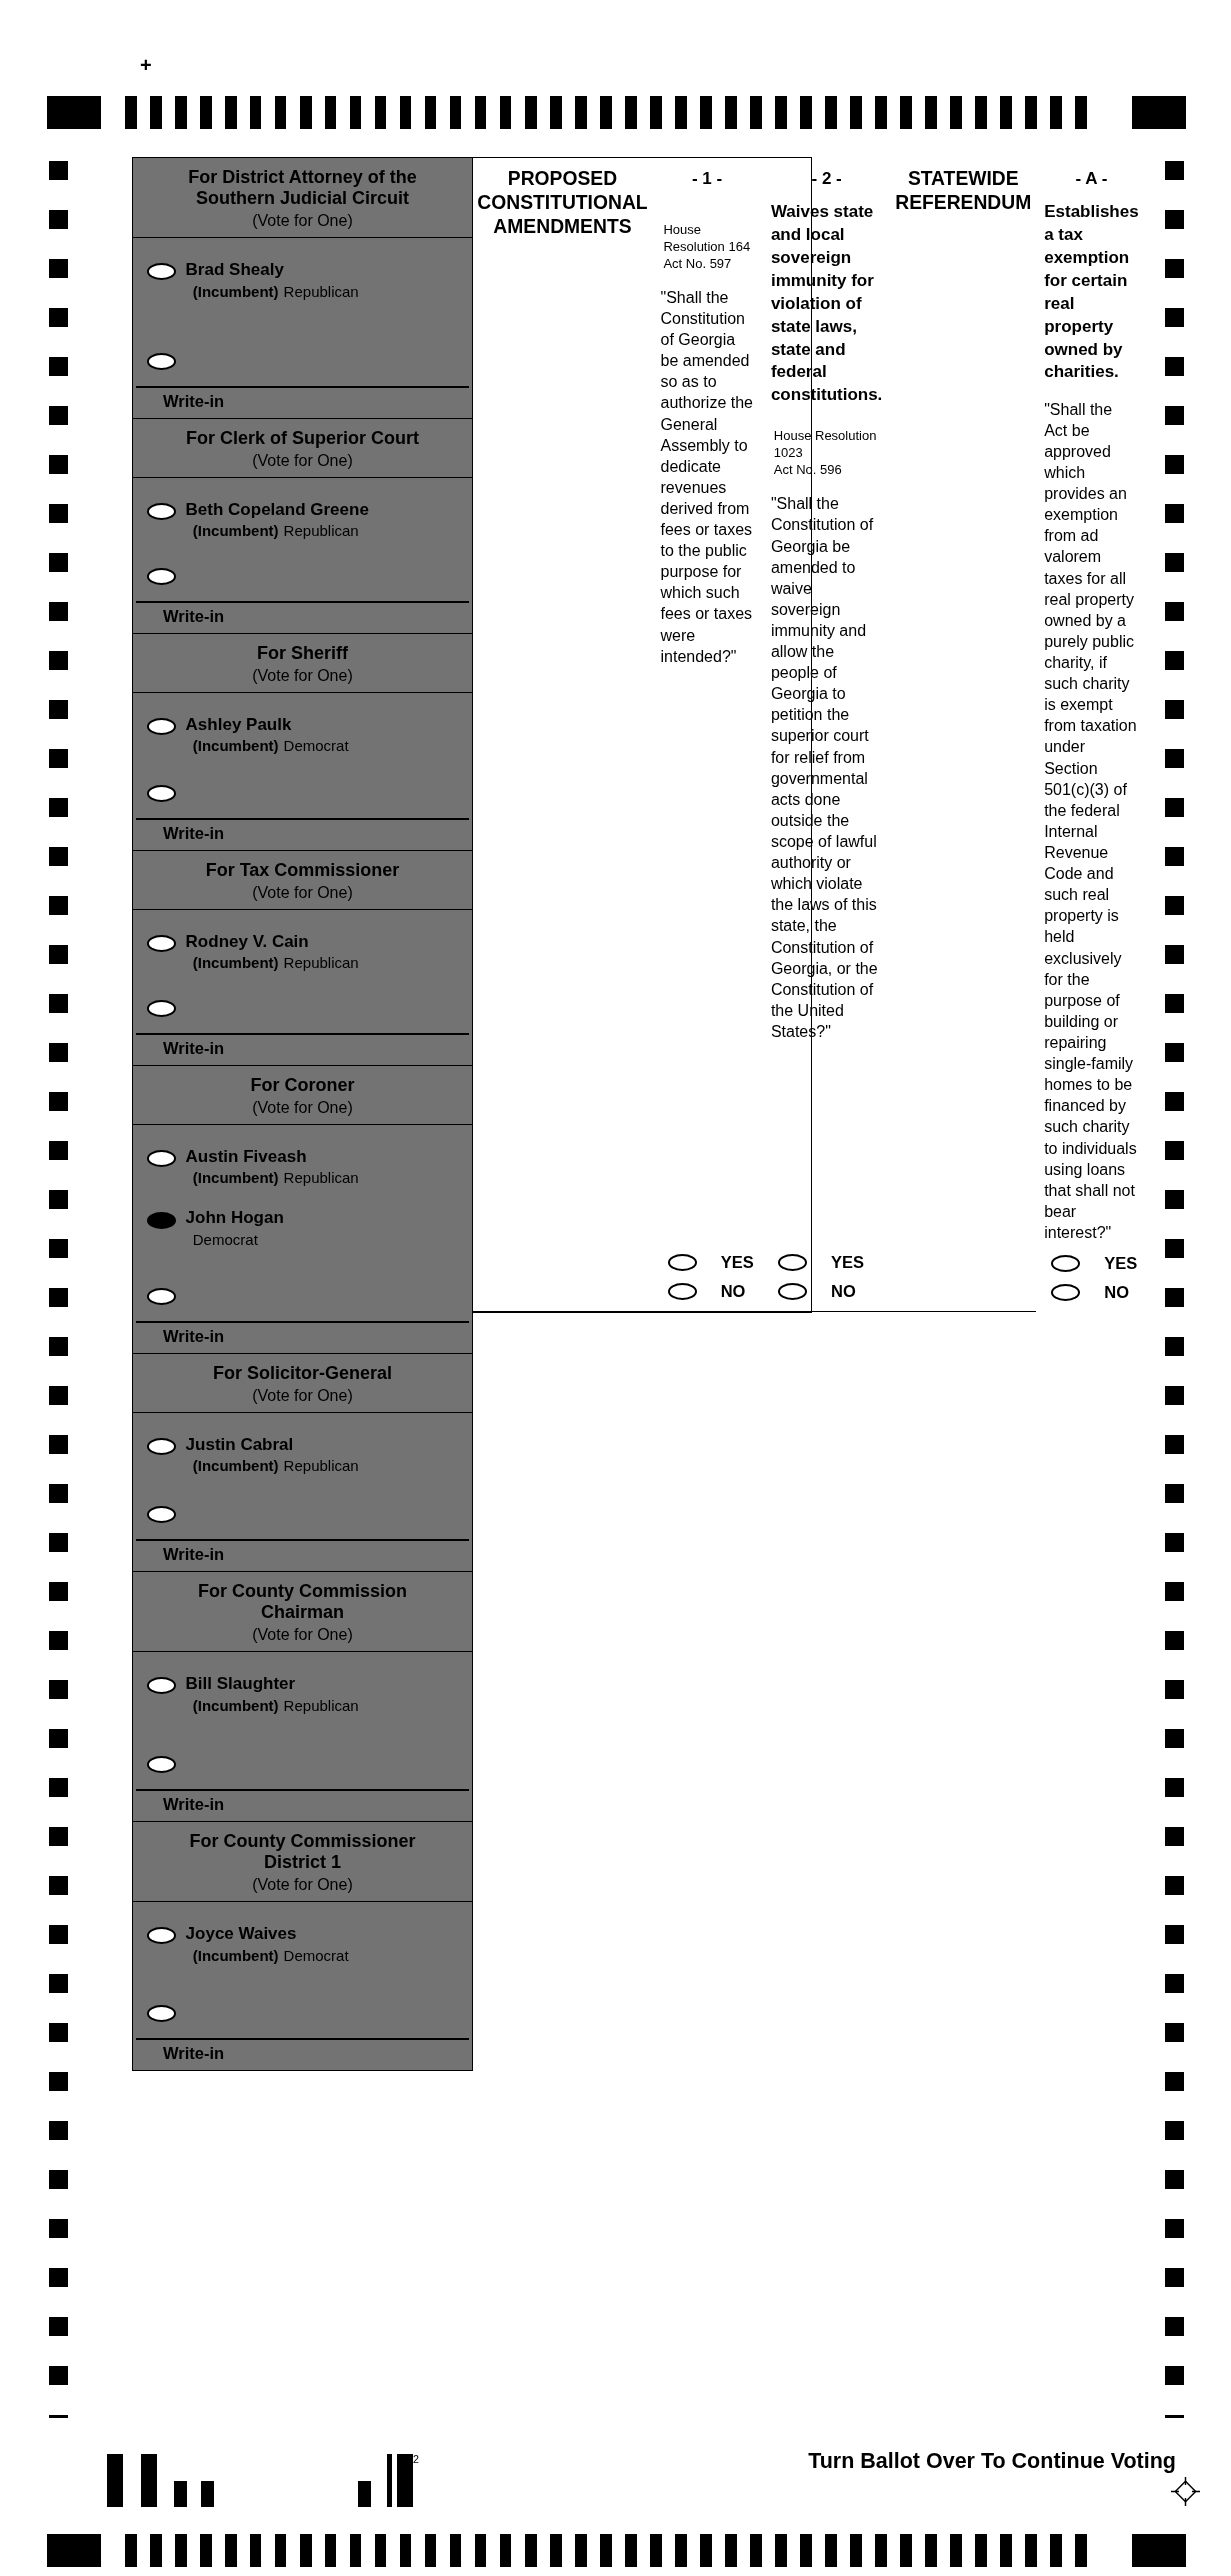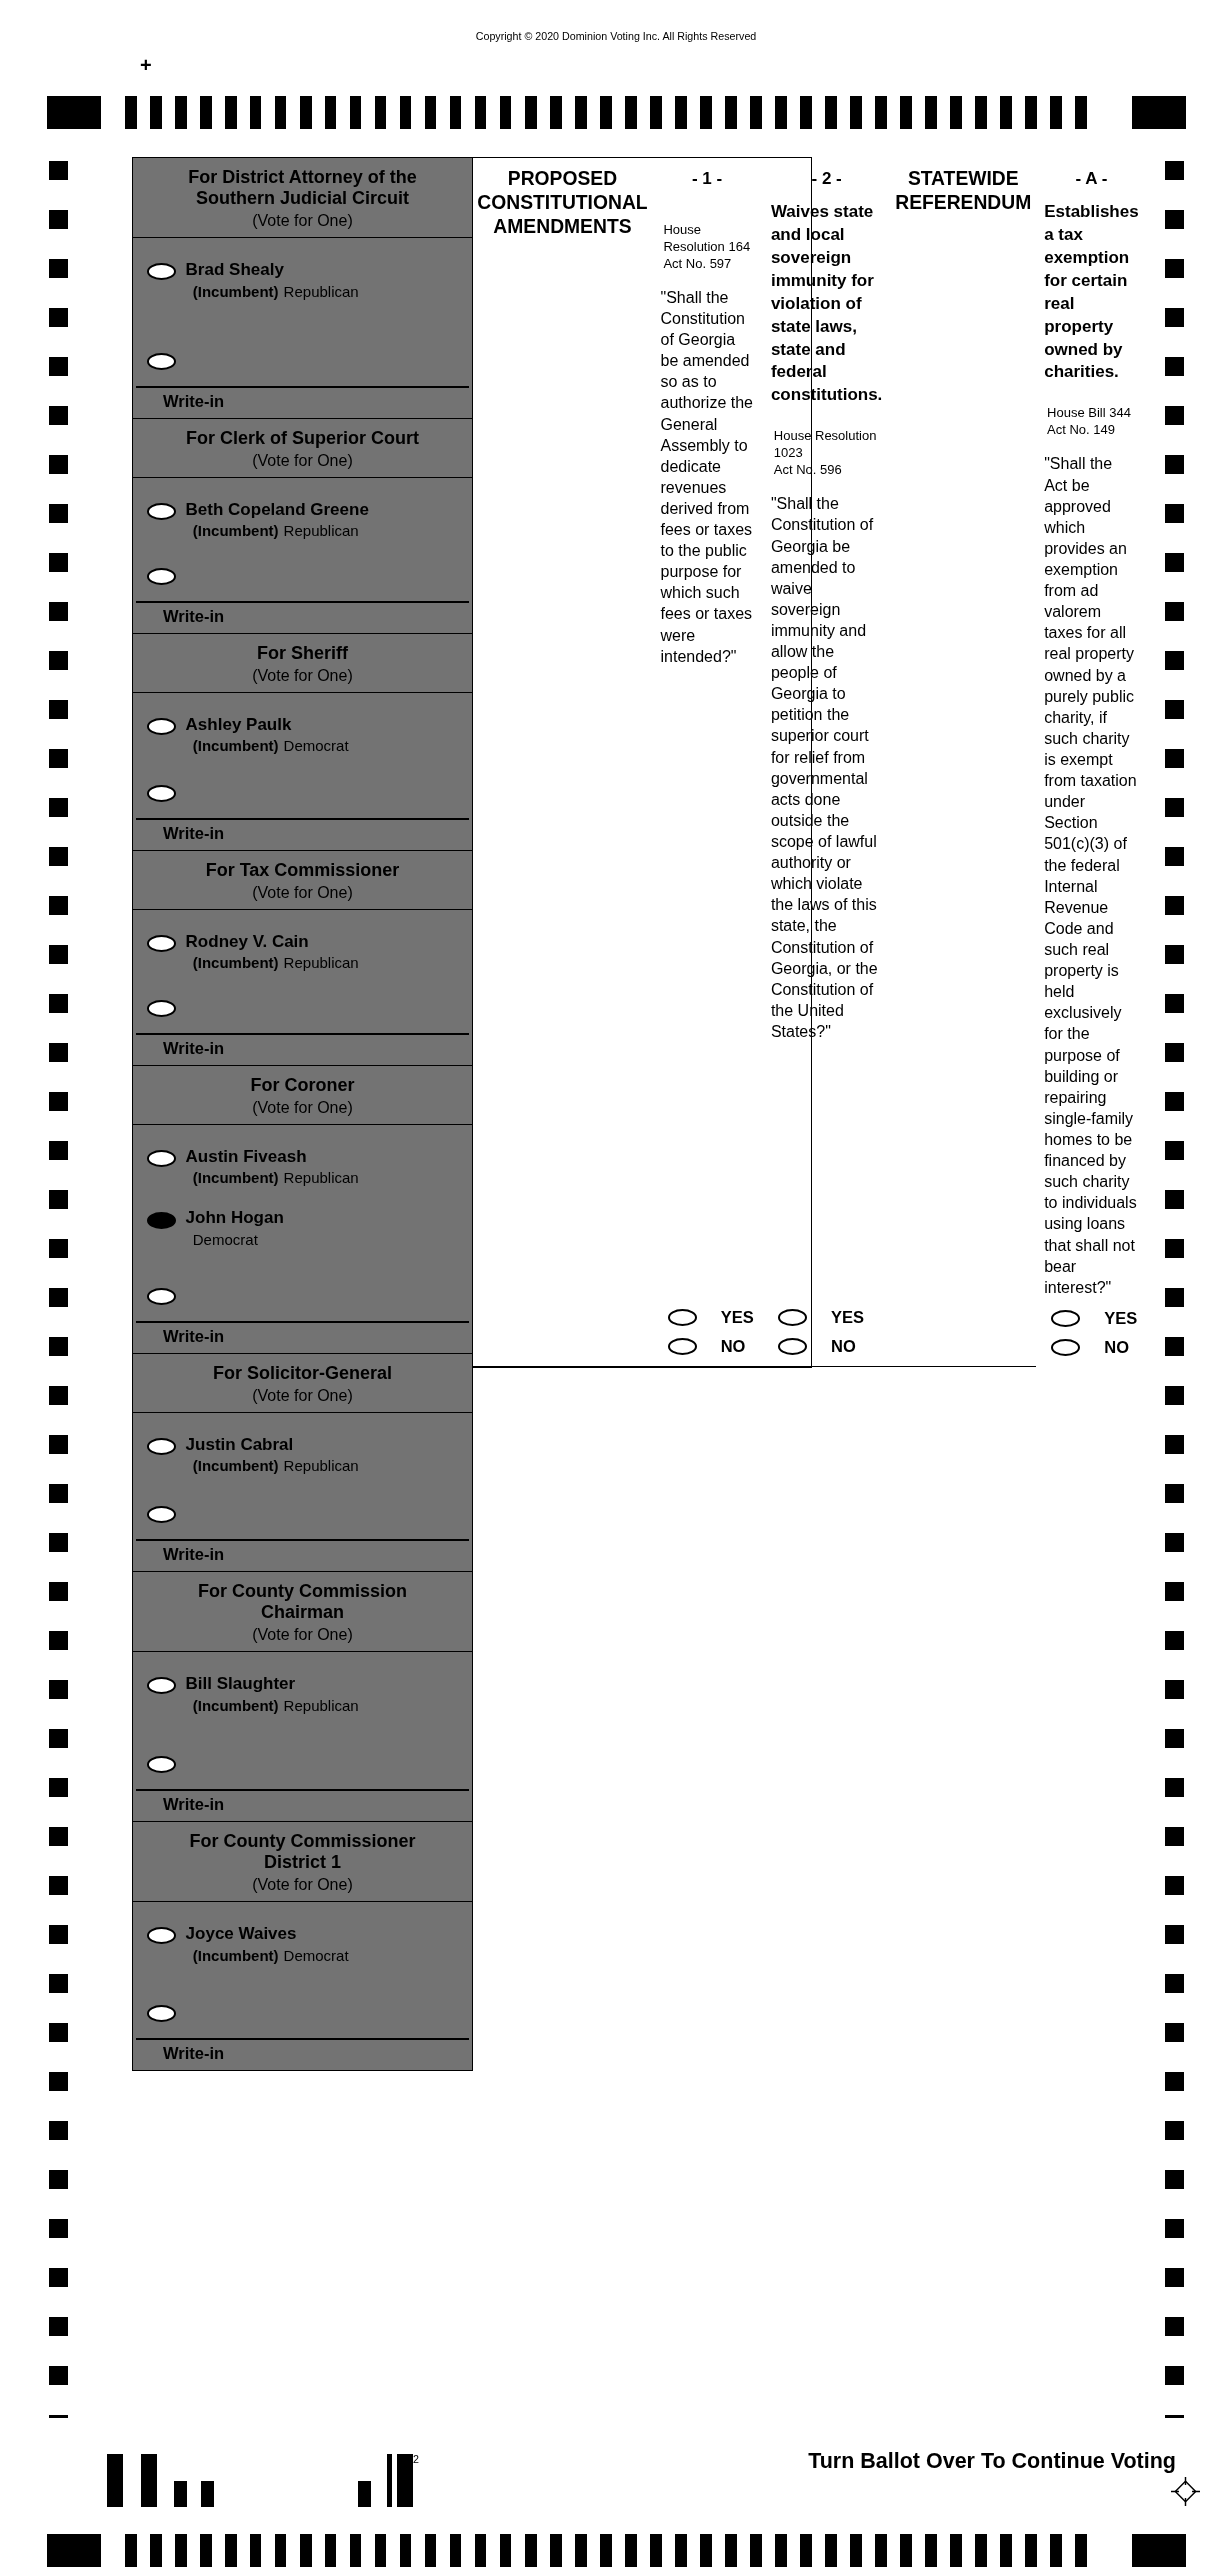--- a/index.html
+++ b/index.html
@@ -94,21 +94,20 @@
 
   .mh-head1 { min-height: 105px; } .mh-m1 { min-height: 472px; }
   .mh-m2 { min-height: 539px; } .mh-head2 { min-height: 73px; }
   .mh-mA { min-height: 577px; }
 </style>
 </head>
 <body>
 
 <div class="sheet">
 
-  <div class="copyright">Copyright © 2020 Dominion Voting Inc. All Rights Reserved</div>
   <div class="plus-mark">+</div>
 
   <div class="timing-cap" style="left:47px; top:96px;"></div>
   <div class="timing-bars" style="left:125px; top:96px;"></div>
   <div class="timing-cap" style="left:1132px; top:96px;"></div>
 
   <div class="side-marks" style="left:49px;"></div>
   <div class="side-marks" style="left:1165px;"></div>
 
   <div class="col-left">
@@ -333,22 +332,20 @@
         </div>
       </div>
     </section>
 
     <header class="mhead mh-head2">STATEWIDE
 REFERENDUM</header>
 
     <section class="mbox mh-mA">
       <div class="mnum">- A -</div>
       <div class="msummary">Establishes a tax exemption for certain real property owned by charities.</div>
-      <div class="mref">House Bill 344
-Act No. 149</div>
       <div class="mquestion">"Shall the Act be approved which provides an exemption from ad valorem taxes for all real property owned by a purely public charity, if such charity is exempt from taxation under Section 501(c)(3) of the federal Internal Revenue Code and such real property is held exclusively for the purpose of building or repairing single-family homes to be financed by such charity to individuals using loans that shall not bear interest?"</div>
       <div class="mopts">
         <div class="mopt">
           <span class="oval"></span>
           <span class="moptlabel">YES</span>
         </div>
         <div class="mopt">
           <span class="oval"></span>
           <span class="moptlabel">NO</span>
         </div>

